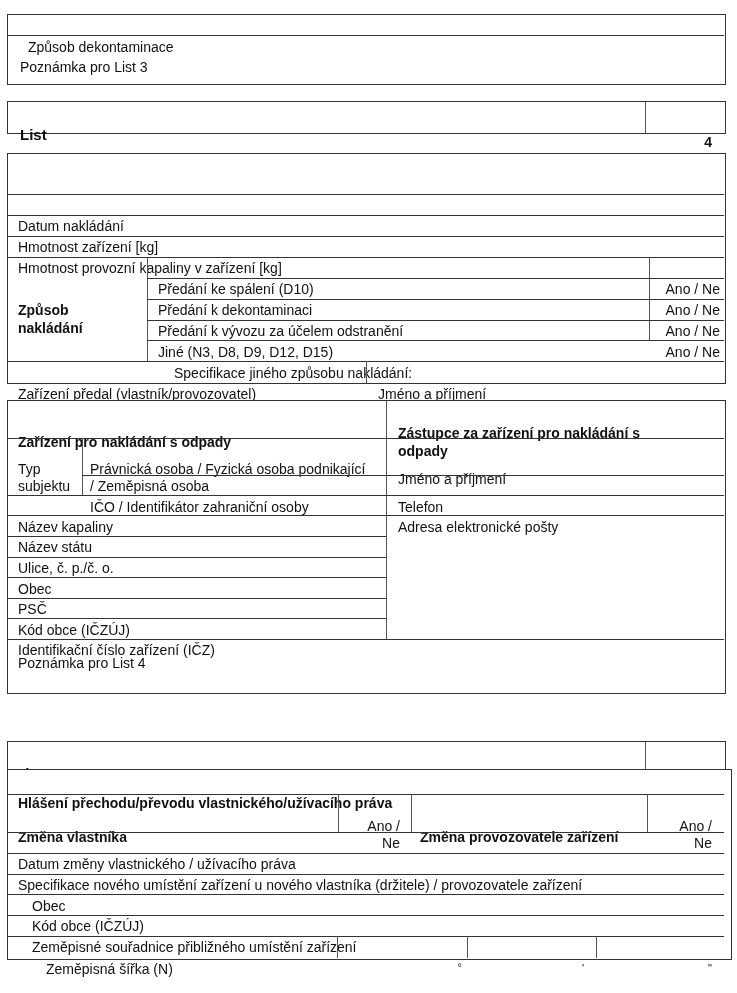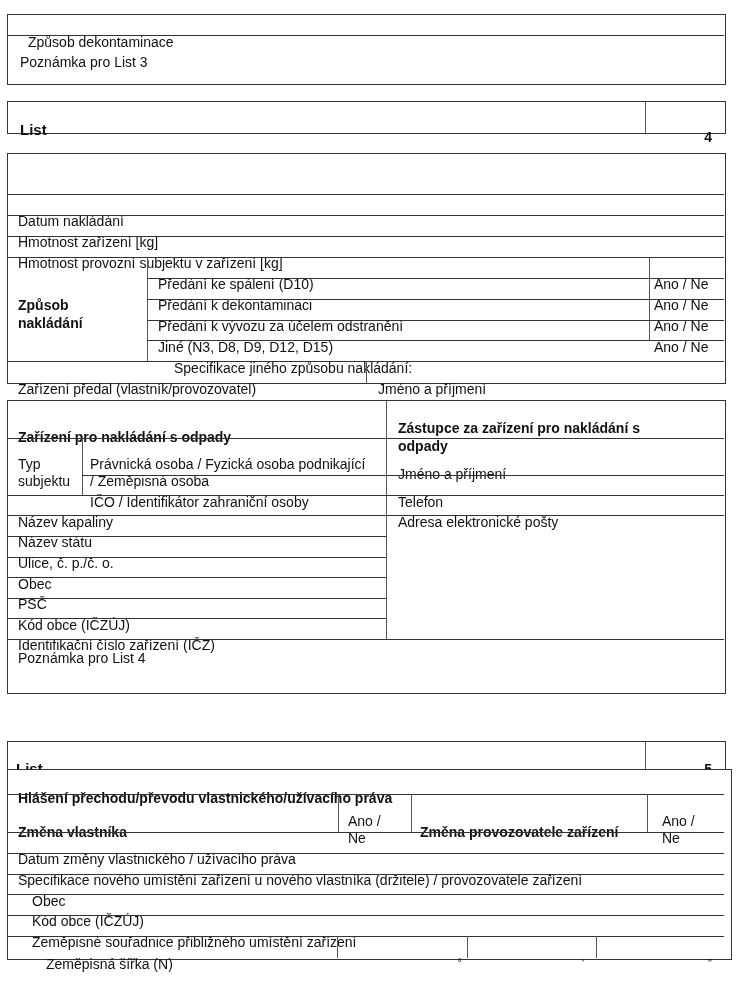--- a/index.html
+++ b/index.html
@@ -1,25 +1,25 @@
 <!DOCTYPE html>
 <html><head>
 <meta charset="utf-8">
 <style>
   html, body { margin: 0; padding: 0; background: #ffffff; }
   body { width: 737px; height: 993px; position: relative; overflow: hidden;
          font-family: "Liberation Sans", sans-serif; font-size: 14px; color: #111; }
   .box { position: absolute; box-sizing: border-box; border: 1.5px solid #333; background: #fff; }
-  .cell { position: absolute; box-sizing: border-box; padding: 17px 4px; line-height: 18px; white-space: nowrap; }
+  .cell { position: absolute; box-sizing: border-box; padding: 0 4px; line-height: 18px; white-space: nowrap; margin-top: 22px; }
   .hl { position: absolute; height: 0; border-top: 1px solid #333; }
   .vl { position: absolute; width: 0; border-left: 1px solid #555; }
   .b { font-weight: bold; }
   .wrap { white-space: normal; }
   .r { text-align: right; }
-  .c { text-align: left; }
+  .c { text-align: right; }
 </style>
 </head>
 <body>
 
 <div class="box" style="left:7px;top:14px;width:719px;height:71px;">
   <div class="cell" style="left:16px;top:1px;">Způsob dekontaminace</div>
   <div class="hl" style="left:0;top:20px;width:716px;"></div>
   <div class="cell" style="left:0;top:21px;width:716px;height:48px;">
     <span style="padding-left:8px;">Poznámka pro List 3</span>
   </div>
@@ -30,21 +30,21 @@
   <div class="vl" style="left:637px;top:0;height:31px;"></div>
   <div class="cell b r" style="left:638px;top:9px;width:70px;">4</div>
 </div>
 
 <div class="box" style="left:7px;top:153px;width:719px;height:231px;">
   <div class="hl" style="left:0;top:40px;width:716px;"></div>
   <div class="cell" style="left:6px;top:41px;width:700px;">Datum nakládání</div>
   <div class="hl" style="left:0;top:61px;width:716px;"></div>
   <div class="cell" style="left:6px;top:62px;width:700px;">Hmotnost zařízení [kg]</div>
   <div class="hl" style="left:0;top:82px;width:716px;"></div>
-  <div class="cell" style="left:6px;top:83px;width:700px;">Hmotnost provozní subjektu v zařízení [kg]</div>
+  <div class="cell" style="left:6px;top:83px;width:700px;">Hmotnost provozní kapaliny v zařízení [kg]</div>
   <div class="hl" style="left:0;top:103px;width:716px;"></div>
 
   <div class="cell b wrap" style="left:6px;top:125px;width:110px;">Způsob nakládání</div>
   <div class="vl" style="left:139px;top:103px;height:104px;"></div>
 
   <div class="cell" style="left:146px;top:104px;">Předání ke spálení (D10)</div>
   <div class="vl" style="left:641px;top:103px;height:83px;"></div>
   <div class="cell c" style="left:642px;top:104px;width:74px;">Ano / Ne</div>
   <div class="hl" style="left:139px;top:124px;width:577px;"></div>
 

